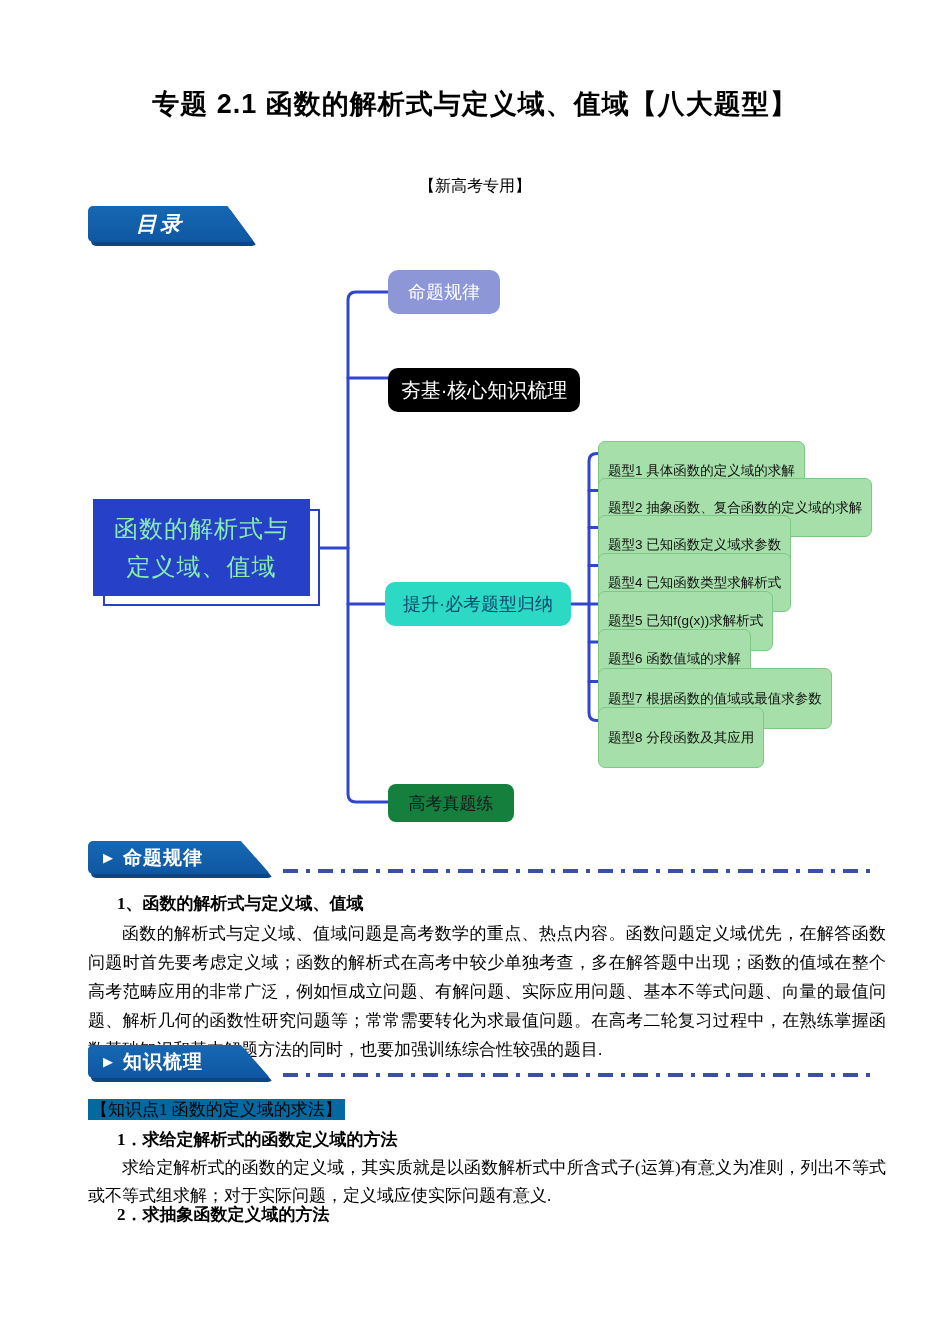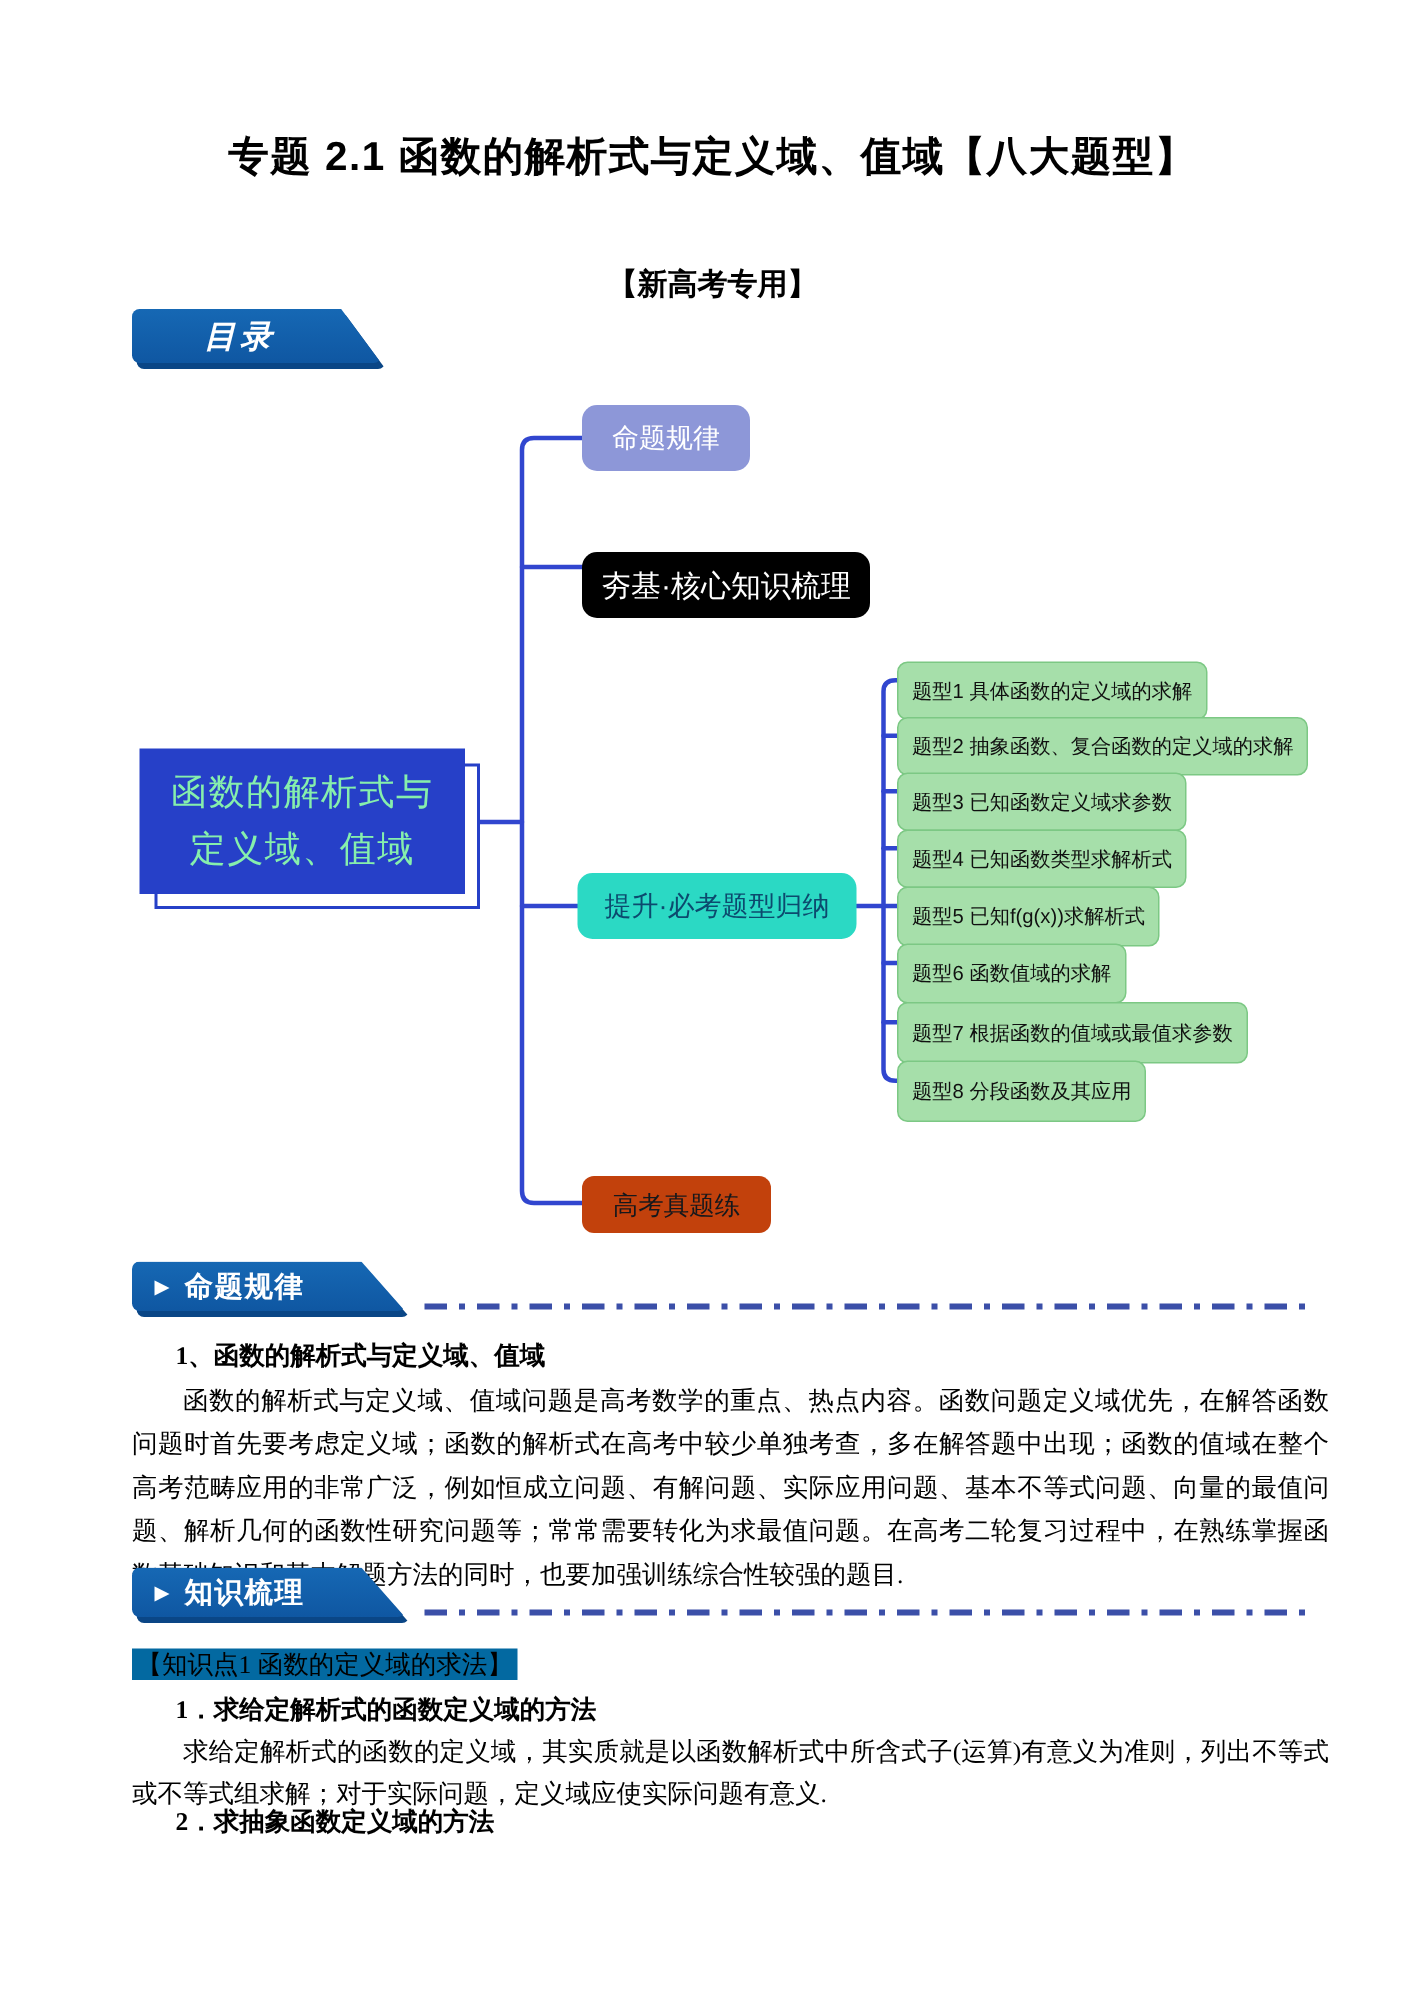--- a/index.html
+++ b/index.html
@@ -8,21 +8,21 @@
     font-family:"Liberation Serif","DejaVu Serif",serif;color:#111;
   }
   
   .doc-title{
     position:absolute;top:86px;left:0;width:100%;text-align:center;
     font-size:27px;font-weight:bold;letter-spacing:1px;color:#000;
     font-family:Liberation Sans, sans-serif;
   }
   .doc-subtitle{
     position:absolute;top:176px;left:0;width:100%;text-align:center;
-    font-size:20px;font-weight:bold;color:#000;
+    font-size:16px;font-weight:normal;color:#000;
   }
   
   .ribbon{position:absolute;}
   .ribbon .shadow{
     position:absolute;inset:0;transform:translate(3px,4px);
     background:#0a4686;clip-path:polygon(0 0,84% 0,100% 100%,0 100%);
     border-radius:5px;
   }
   .ribbon .face{
     position:absolute;inset:0;background:linear-gradient(#1668b4,#0f57a2);
@@ -49,25 +49,25 @@
     position:absolute;z-index:1;left:103px;top:509px;width:213px;height:93px;
     background:#ffffff;border:2px solid #2640c8;
   }
   #node-root{
     left:93px;top:499px;width:217px;height:97px;background:#2640c8;color:#86efac;
     font-size:24px;letter-spacing:1px;flex-direction:column;line-height:1.55;
   }
   #node-mingti{left:388px;top:270px;width:112px;height:44px;background:#8d97d8;border-radius:10px;color:#fff;font-size:18px;}
   #node-hengji{left:388px;top:356px;width:192px;height:44px;background:#000000;border-radius:10px;color:#fff;font-size:20px;margin-top:12px;}
   #node-tisheng{left:385px;top:582px;width:186px;height:44px;background:#2bd9c4;border-radius:10px;color:#0c4a6e;font-size:18px;}
-  #node-gaokao{left:388px;top:784px;width:126px;height:38px;background:#c2410c;border-radius:8px;color:#15181c;font-size:17px;}
+  #node-gaokao{left:388px;top:784px;width:126px;height:38px;background:#15803d;border-radius:8px;color:#15181c;font-size:17px;}
   .topic{
     position:absolute;z-index:2;left:598px;display:flex;align-items:center;
     background:#a6dfaa;border:1.5px solid #7cc884;border-radius:7px;
-    padding:6px 9px;font-size:13.5px;color:#101010;white-space:nowrap;
+    padding:16px 9px;font-size:13.5px;color:#101010;white-space:nowrap;
     font-family:"Liberation Sans","DejaVu Sans",sans-serif;
   }
   #topic-1{top:441px;height:25px;}
   #topic-2{top:478px;height:25px;}
   #topic-3{top:515px;height:25px;}
   #topic-4{top:553px;height:25px;}
   #topic-5{top:591px;height:26px;}
   #topic-6{top:629px;height:26px;}
   #topic-7{top:668px;height:27px;}
   #topic-8{top:707px;height:27px;}

